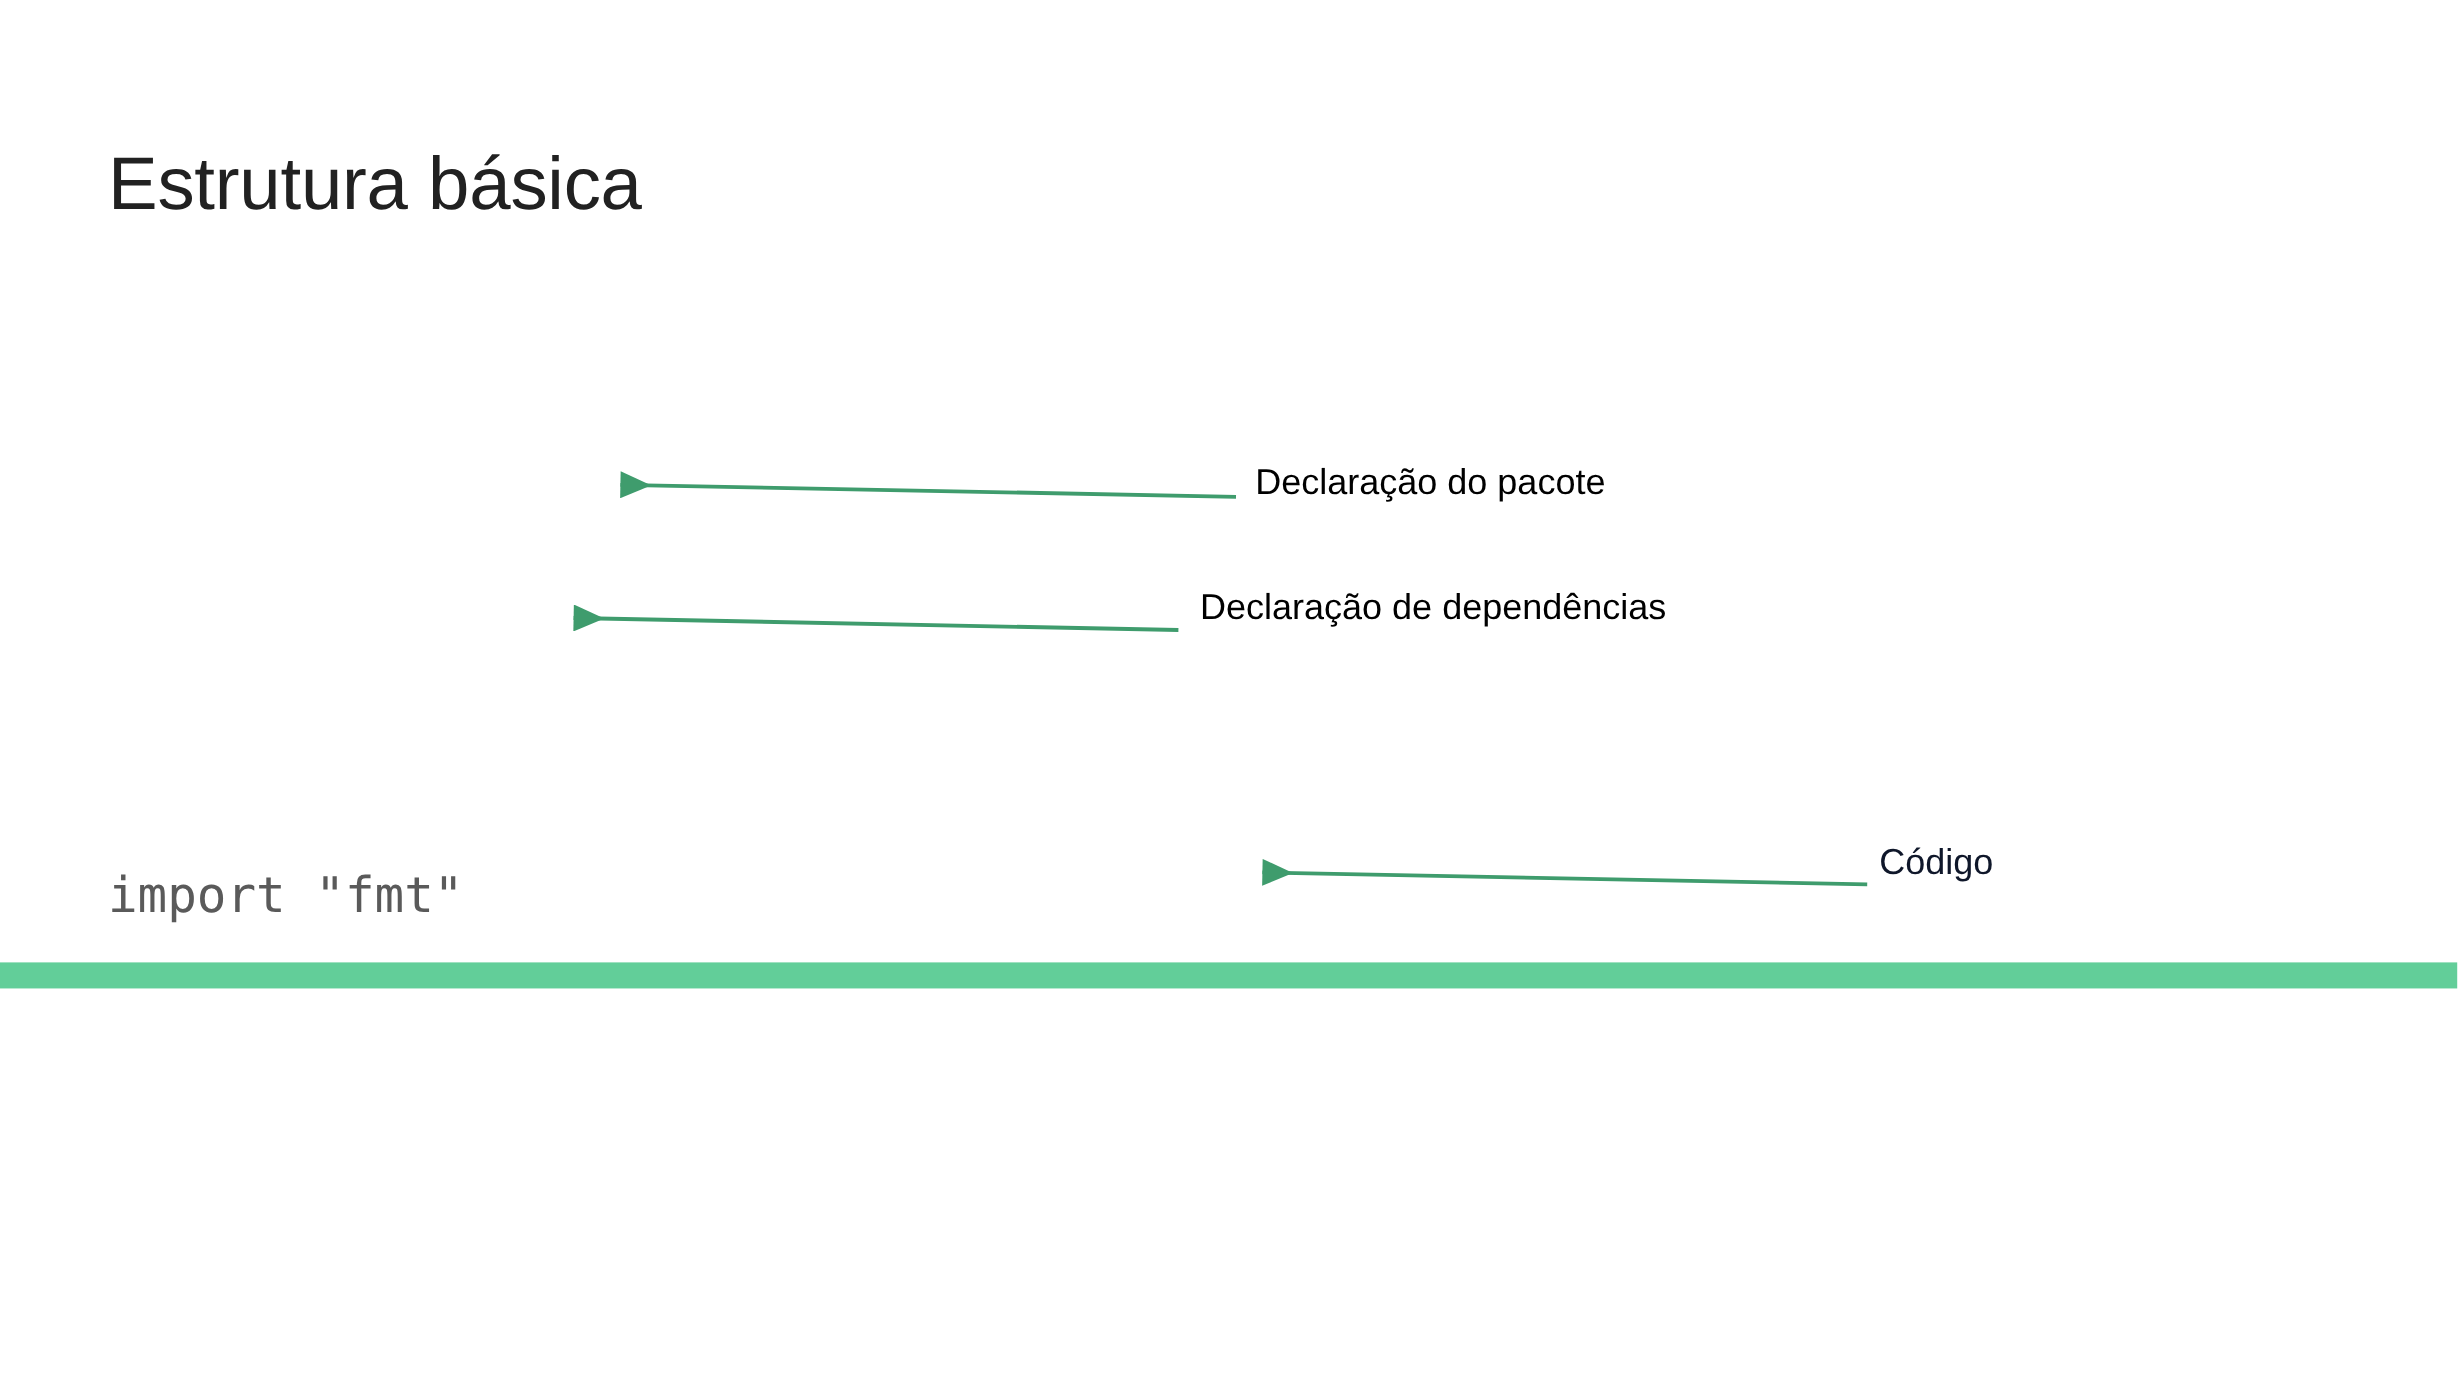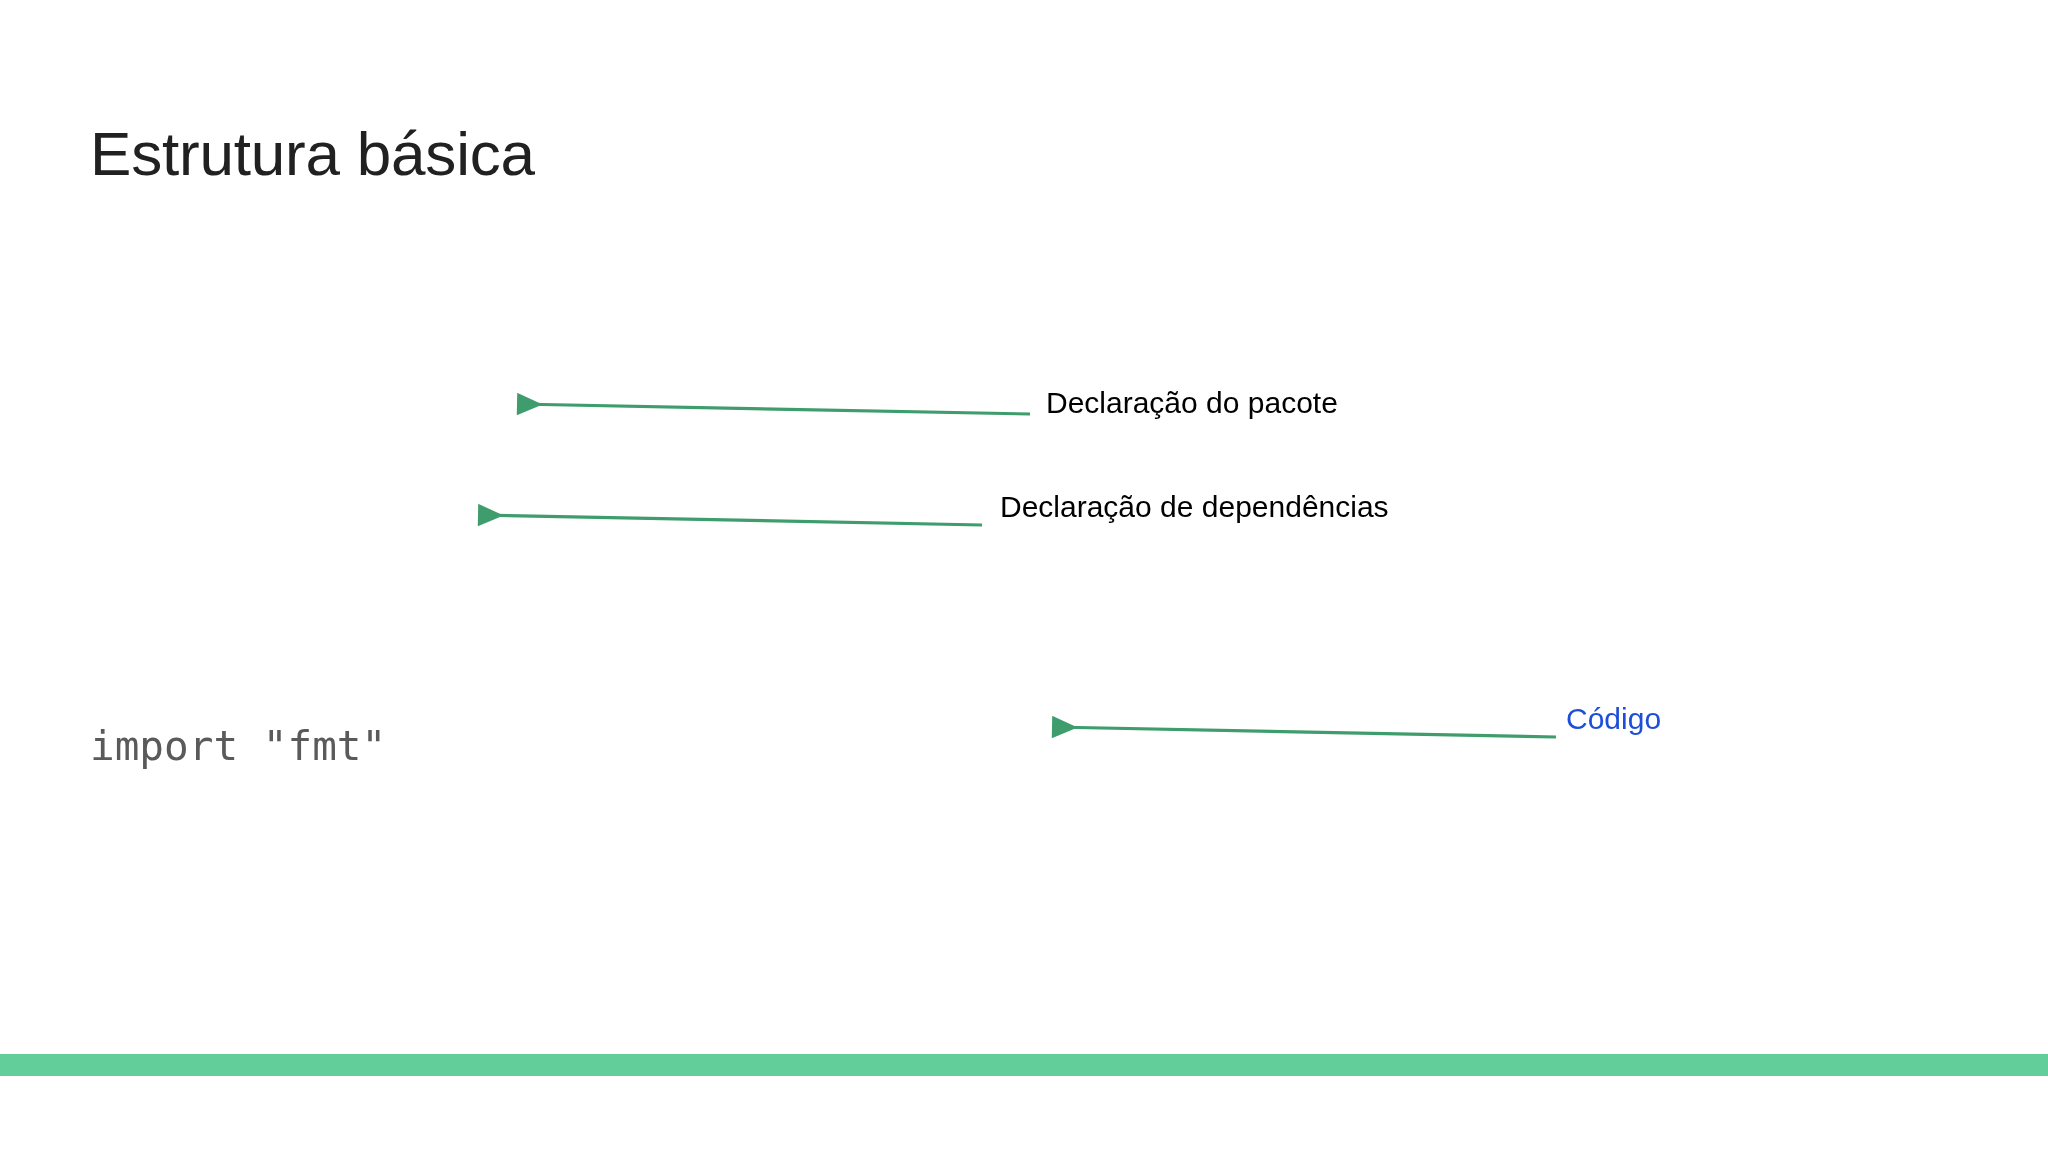--- a/index.html
+++ b/index.html
@@ -6,21 +6,21 @@
     margin: 0;
     padding: 0;
     background: #ffffff;
   }
   body {
     font-family: "Liberation Sans", sans-serif;
   }
   #slide {
     position: relative;
     width: 2048px;
-    height: 1076px;
+    height: 824px;
     background: #ffffff;
     overflow: hidden;
   }
 
   
   #slide-title {
     position: absolute;
     left: 90px;
     top: 118px;
     font-size: 62px;
@@ -125,19 +125,19 @@
         <polygon points="8,0 0,3.5 8,7" fill="#3f9c6d"></polygon>
       </marker>
     </defs>
     <line id="arrow-0" stroke="#3f9c6d" stroke-width="3.2" marker-end="url(#arrowhead)" x1="1030" y1="414" x2="517" y2="404"></line>
     <line id="arrow-1" stroke="#3f9c6d" stroke-width="3.2" marker-end="url(#arrowhead)" x1="982" y1="525" x2="478" y2="515"></line>
     <line id="arrow-2" stroke="#3f9c6d" stroke-width="3.2" marker-end="url(#arrowhead)" x1="1556" y1="737" x2="1052" y2="727"></line>
   </svg>
 
   <div class="annotation-label" id="annotation-label-1" style="color: rgb(0, 0, 0);">Declaração de dependências</div>
   <div class="annotation-label" id="annotation-label-0" style="color: rgb(0, 0, 0);">Declaração do pacote</div>
-  <div class="annotation-label" id="annotation-label-2" style="color: #1d4ed8;">Código</div>
+  <div class="annotation-label" id="annotation-label-2" style="color: #0f172a;">Código</div>
 
   <div id="page-number">33</div>
 
   <div id="footer-bar" style="background: rgb(98, 206, 153);"></div>
 
 </div>
 
 </body></html>

